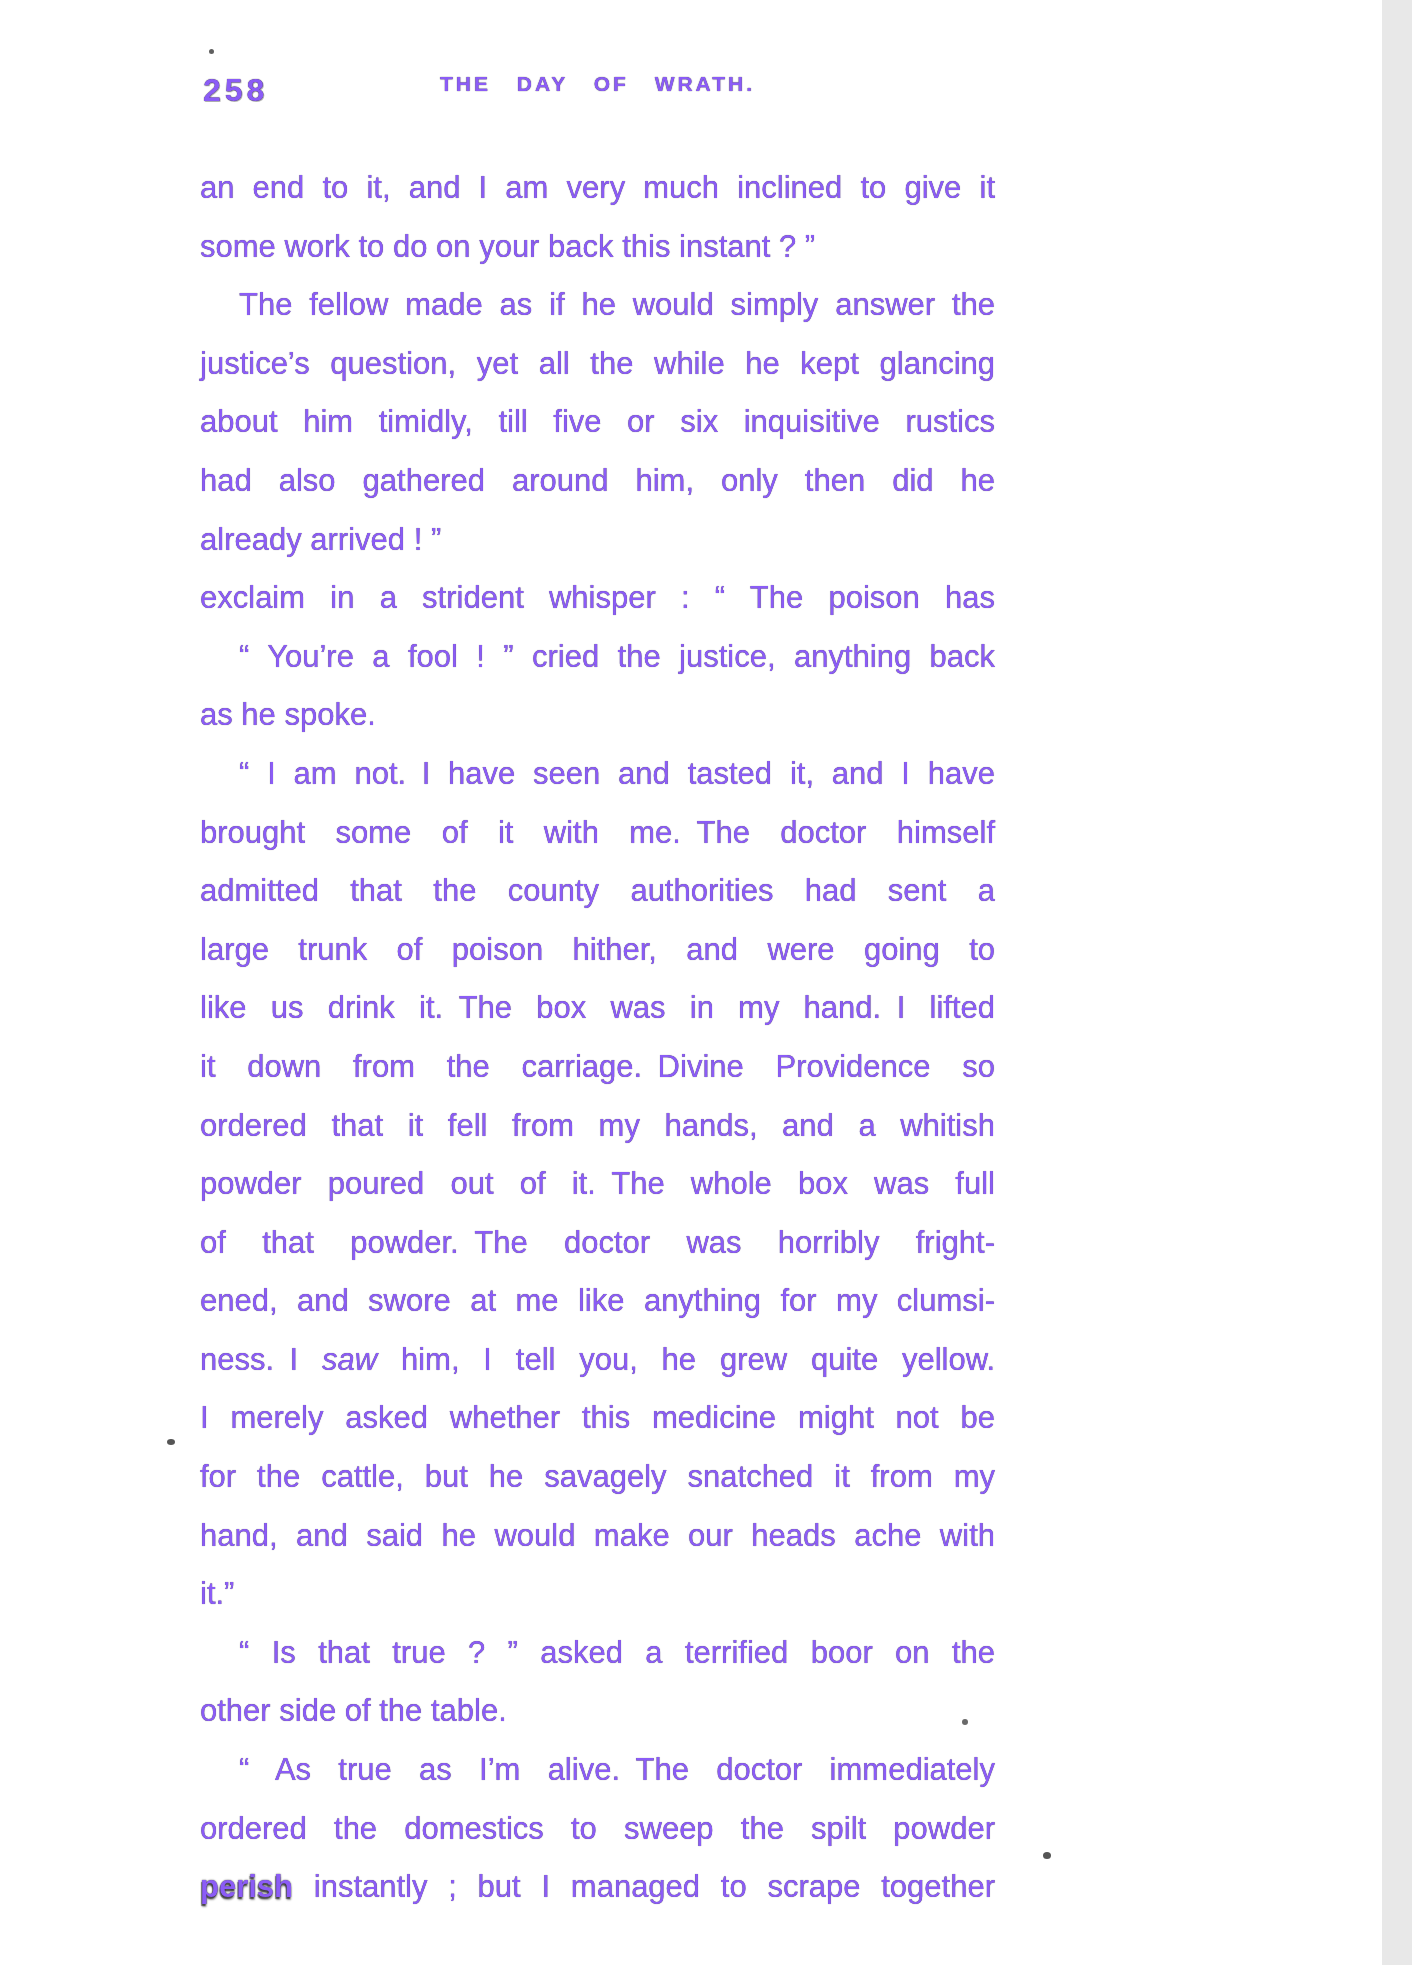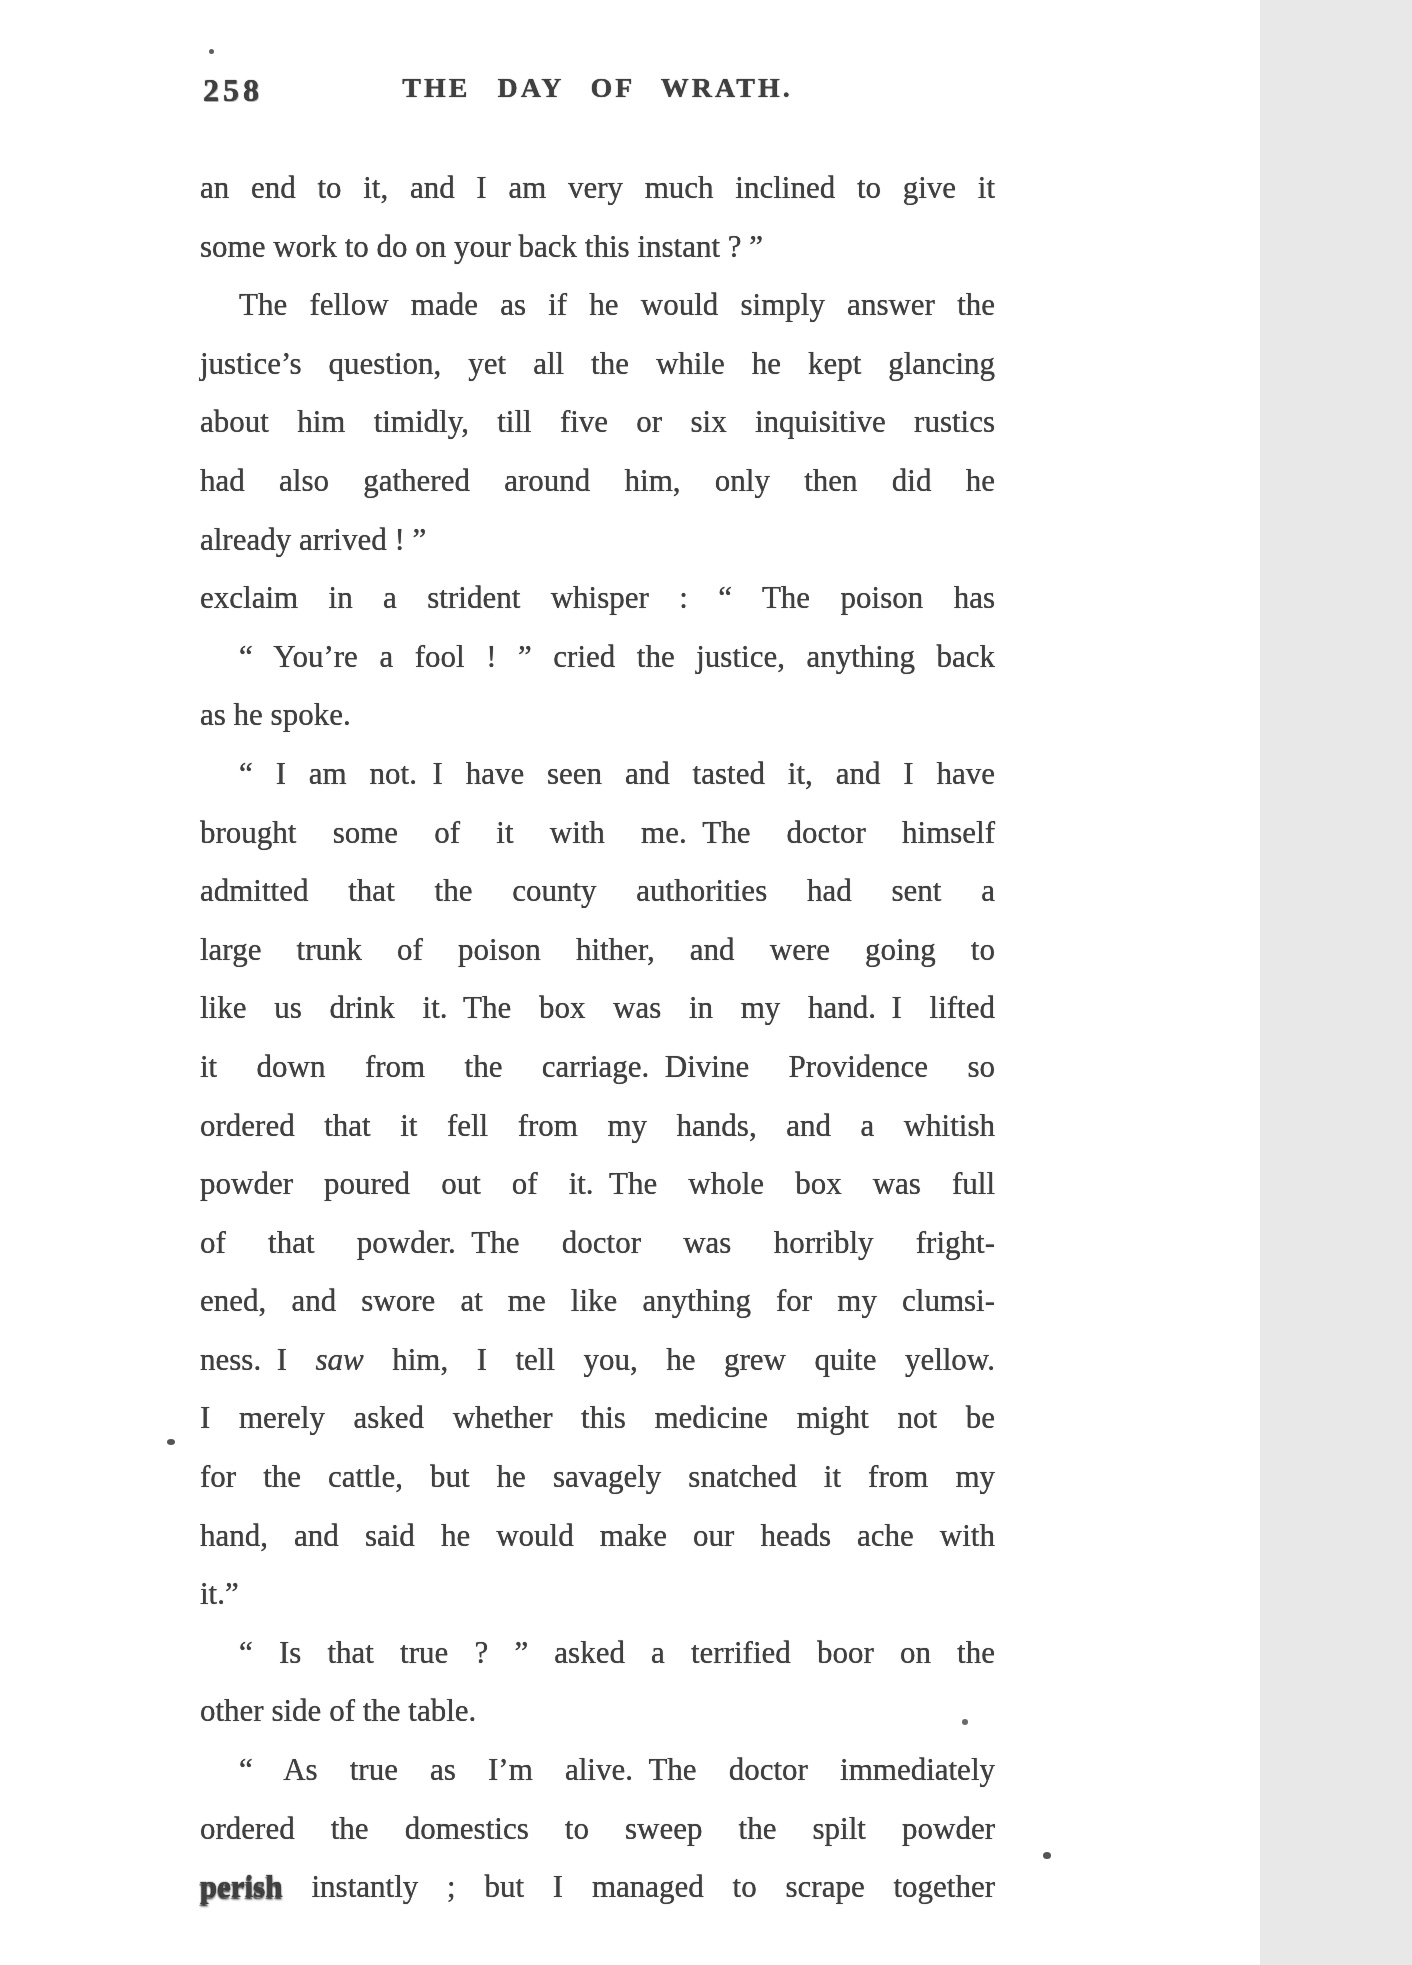--- a/index.html
+++ b/index.html
@@ -2,26 +2,26 @@
 <html><head>
 <meta charset="utf-8">
 <style>
   html, body {
     margin: 0;
     padding: 0;
     background: #e8e8e8;
   }
   .page {
     position: relative;
-    width: 1260px;
+    width: 1382px;
     height: 1965px;
     background: #ffffff;
     overflow: hidden;
-    font-family: Liberation Serif, serif;
-    color: #404040;
+    font-family: Liberation Sans, sans-serif;
+    color: #8b5cf6;
   }
   
   .header {
     position: absolute;
     top: 72px;
     left: 200px;
     width: 795px;
     height: 44px;
   }
   .page-number {
@@ -32,21 +32,21 @@
     font-weight: 700;
     letter-spacing: 4px;
     text-shadow: 0 0 1px rgba(0,0,0,0.9), 1px 1px 0 rgba(0,0,0,0.25);
   }
   .running-title {
     position: absolute;
     left: 0;
     top: 0;
     width: 100%;
     text-align: center;
-    font-size: 28px;
+    font-size: 21px;
     font-weight: 700;
     letter-spacing: 3px;
     word-spacing: 17px;
     text-shadow: 0 0 1px rgba(0,0,0,0.85);
     white-space: nowrap;
   }
   
   .body-text {
     position: absolute;
     top: 155px;

